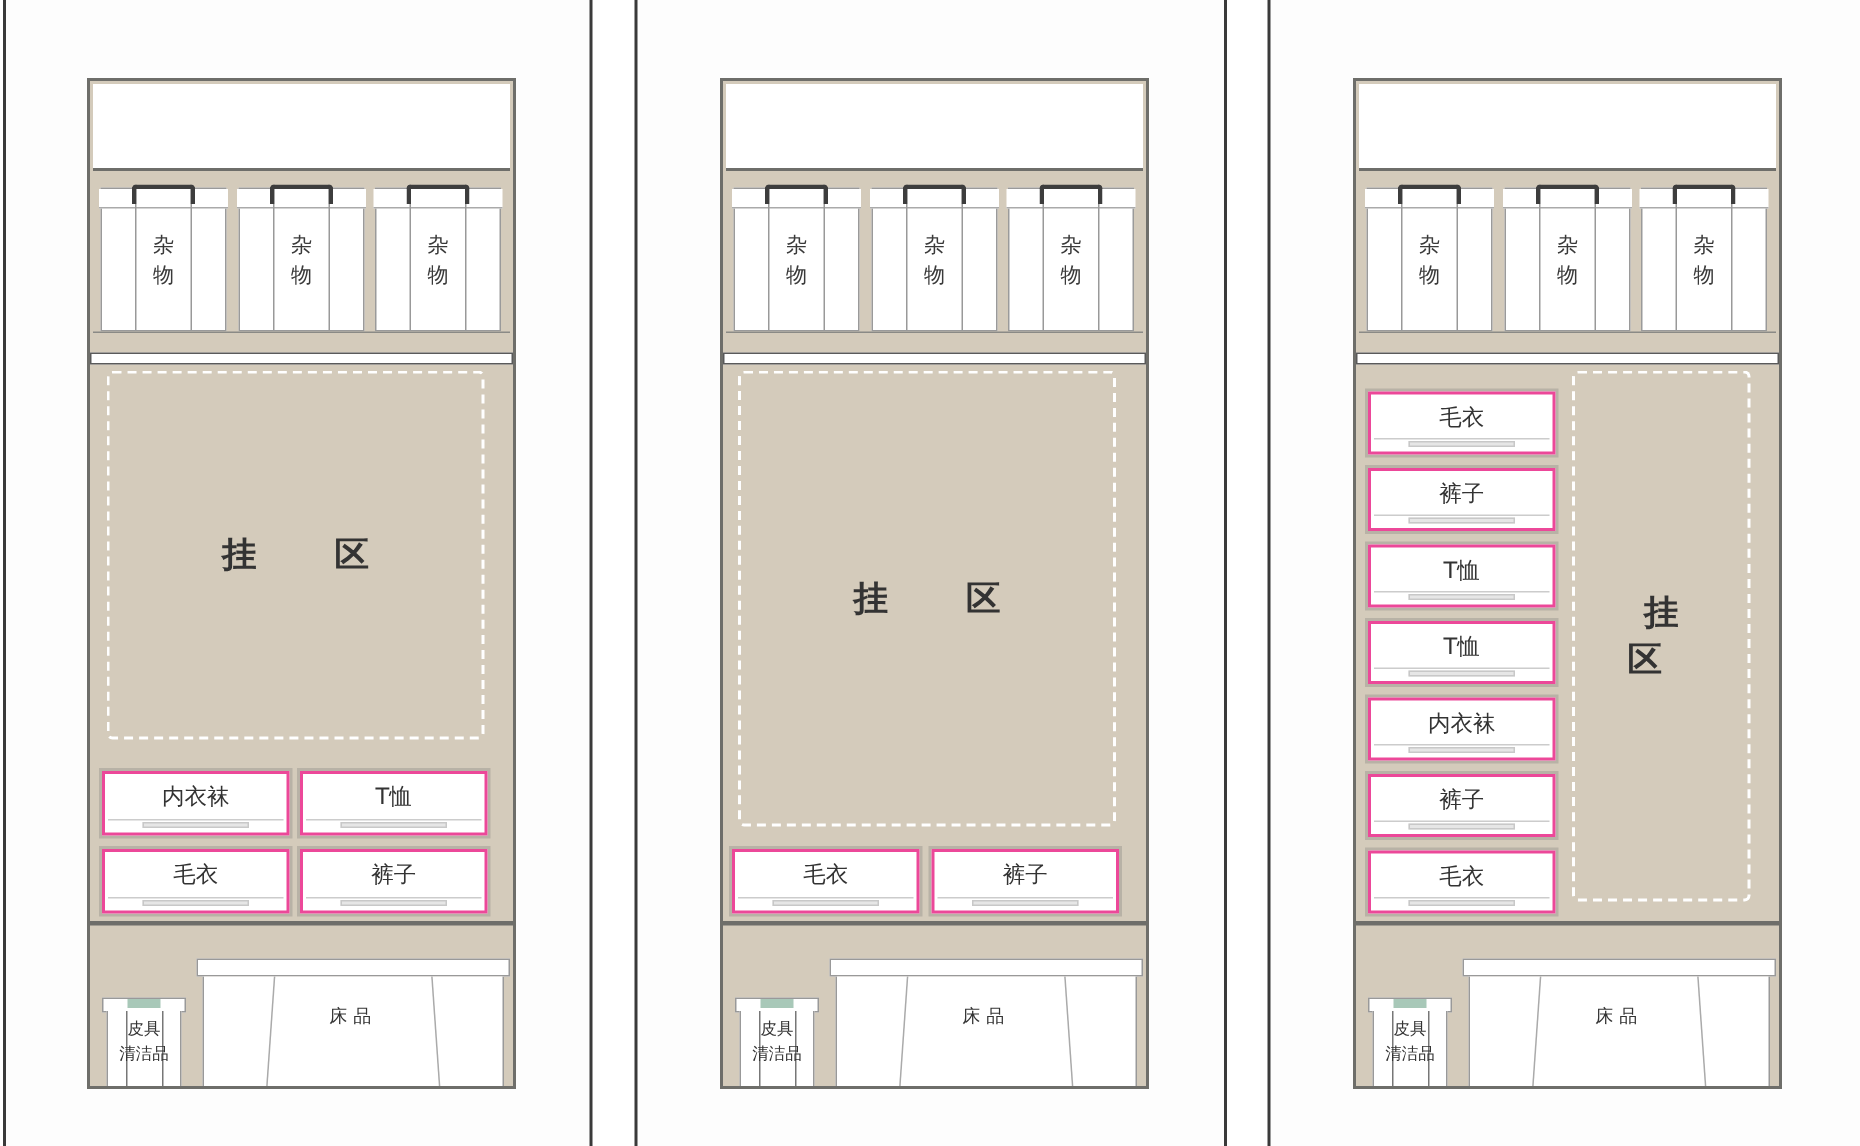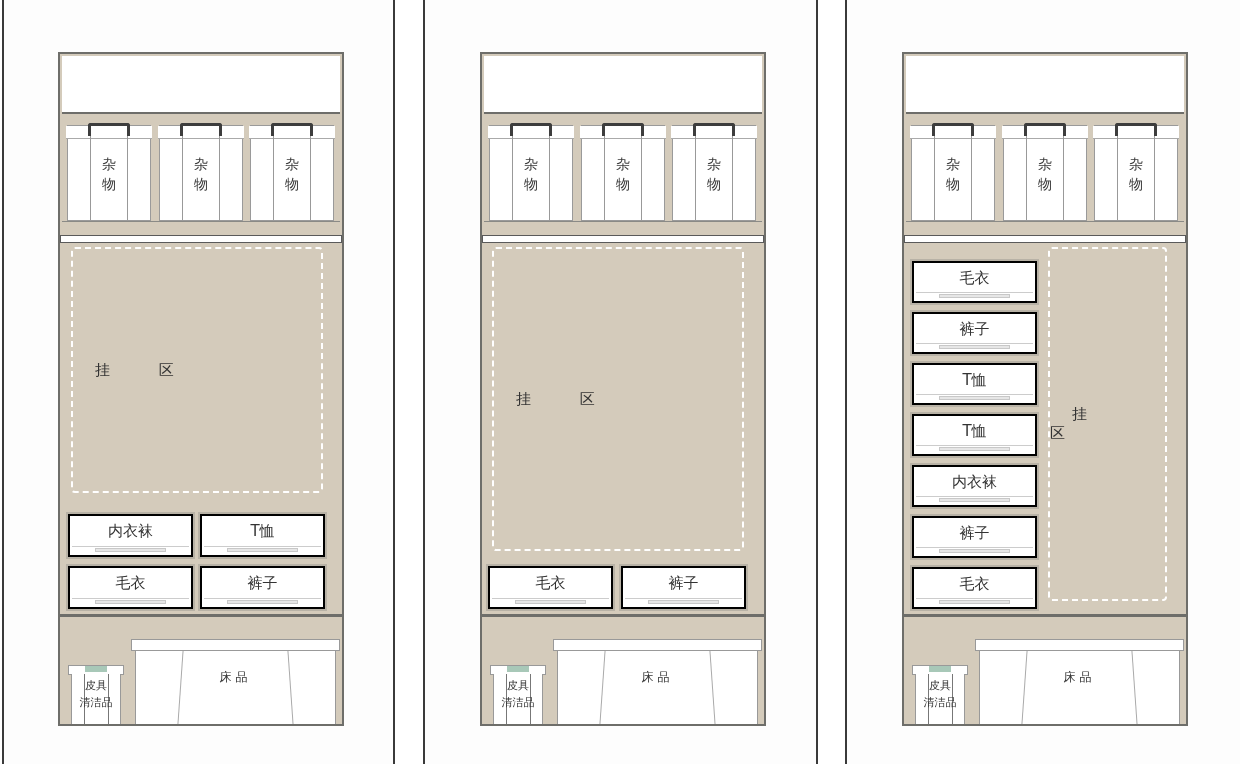--- a/index.html
+++ b/index.html
@@ -9,22 +9,22 @@
   .ward { position:absolute; top:53px; width:286px; height:674px; background:#d4cbbb; border:2px solid #6e6e6a; box-sizing:border-box; }
   .topcab { position:absolute; left:2px; top:2px; right:2px; height:56px; background:#fff; border-bottom:2px solid #6e6e6a; }
   .box { position:absolute; top:71px; width:84px; height:96px; background:#fff; border:1px solid #9a9a9a; box-sizing:border-box; }
   .box .lid { position:absolute; left:-2px; right:-2px; top:0; height:12px; border-bottom:1px solid #aaa; background:#fff; }
   .box .strip { position:absolute; left:22px; right:22px; top:0; bottom:0; border-left:1px solid #999; border-right:1px solid #999; }
   .box .handle { position:absolute; left:20px; right:20px; top:-3px; height:10px; border:3px solid #3d3d3d; border-bottom:none; border-radius:3px 3px 0 0; }
   .box .lbl { position:absolute; left:0; right:0; top:28px; text-align:center; font-size:14px; line-height:20px; color:#3a3a3a; }
   .shelf1 { position:absolute; left:2px; right:2px; top:167px; height:12px; background:#d4cbbb; border-top:1px solid #8a8a86; }
   .rail { position:absolute; left:0; right:0; top:181px; height:6px; background:#fff; border:1px solid #5a5a5a; }
   .hang { position:absolute; border:2px dashed #fff; border-radius:4px; box-sizing:border-box; }
-  .hang span { position:absolute; left:0; right:0; top:50%; transform:translateY(-50%); font-size:15px; color:#333; letter-spacing:22px; text-indent:22px; }
-  .drawer { position:absolute; background:#fff; border:2px solid #000000; box-sizing:border-box; box-shadow:0 0 0 2px #b8b2a6;padding-left:12px; }
+  .hang span { position:absolute; left:0; right:0; top:50%; transform:translateY(-50%); text-align:center; font-size:23px; color:#333; letter-spacing:22px; text-indent:22px;font-weight:bold; }
+  .drawer { position:absolute; background:#fff; border:2px solid #ec4899; box-sizing:border-box; box-shadow:0 0 0 2px #b8b2a6;padding-left:12px; }
   .drawer .dl { position:absolute; left:0; right:0; top:6px; text-align:center; font-size:15px; color:#333; }
   .drawer .dbar { position:absolute; left:2px; right:2px; bottom:2px; height:6px; border-top:1px solid #ccc; }
   .drawer .dbar i { position:absolute; left:20%; right:20%; top:1px; height:4px; background:#e6e6e6; border:1px solid #c8c8c8; box-sizing:border-box; }
   .bottomsec { position:absolute; left:0; right:0; top:560px; bottom:0; border-top:3px solid #6e6e6a; }
   .bed { position:absolute; left:71px; right:2px; top:22px; bottom:0; }
   .bed .blid { position:absolute; left:0; right:0; top:0; height:10px; background:#fff; border:1px solid #999; }
   .bed .bbody { position:absolute; left:4px; right:4px; top:12px; bottom:0; background:#fff; border-left:1px solid #999; border-right:1px solid #999; }
   .bed .bbody .l1 { position:absolute; left:44px; top:0; bottom:0; width:0; border-left:1px solid #aaa; transform:skewX(-4deg); }
   .bed .bbody .l2 { position:absolute; right:44px; top:0; bottom:0; width:0; border-left:1px solid #aaa; transform:skewX(4deg); }
   .bed .blbl { position:absolute; left:0; right:0; top:30px; text-align:center; font-size:12px; color:#333; letter-spacing:4px; }

